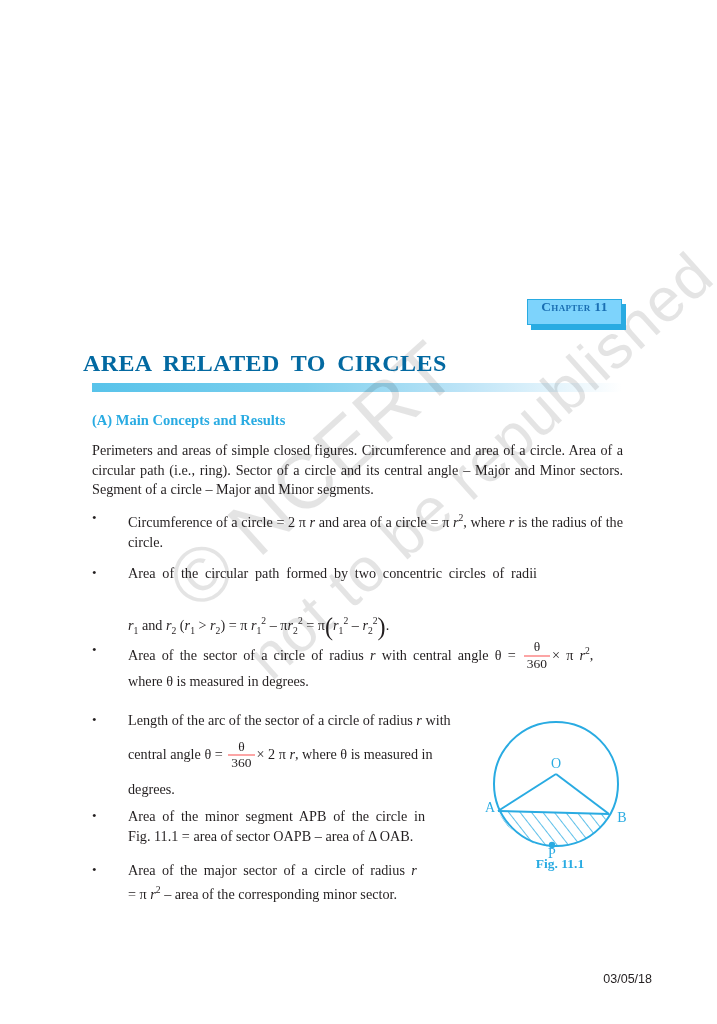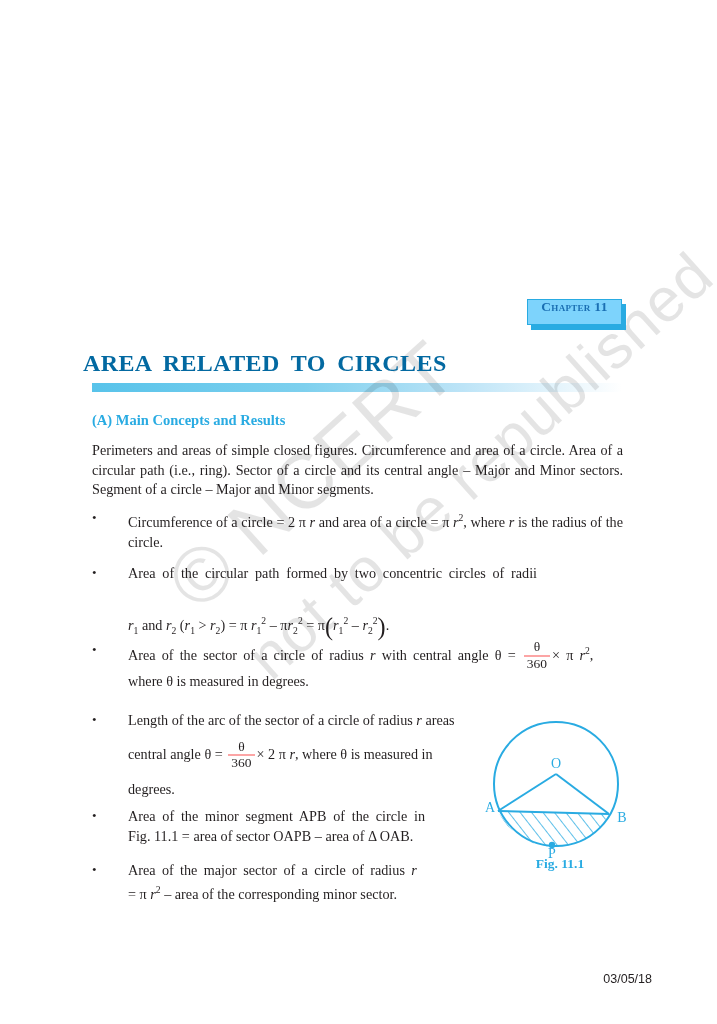--- a/index.html
+++ b/index.html
@@ -272,21 +272,21 @@
       <span>Area of the sector of a circle of radius </span><i class="it">r</i><span> with central angle θ = </span><span class="frac"><span class="num">θ</span><span class="den">360</span></span><span>× </span><span>π </span><i class="it">r</i><span class="sup">2</span><span>,</span>
     </div>
     <div id="b3-l2">where θ is measured in degrees.</div>
   </div>
 </div>
 
 <div class="bullet-item" id="b4">
   <span class="bullet-dot">•</span>
   <div class="bullet-body">
     <div>
-      <span>Length of the arc of the sector of a circle of radius </span><i class="it">r</i><span> areas</span>
+      <span>Length of the arc of the sector of a circle of radius </span><i class="it">r</i><span> with</span>
     </div>
     <div id="b4-l2">
       <span>central angle θ = </span><span class="frac"><span class="num">θ</span><span class="den">360</span></span><span>× 2 π </span><i class="it">r</i><span>,  where θ is measured in</span>
     </div>
     <div id="b4-l3">degrees.</div>
   </div>
 </div>
 
 <div class="bullet-item" id="b5">
   <span class="bullet-dot">•</span>

